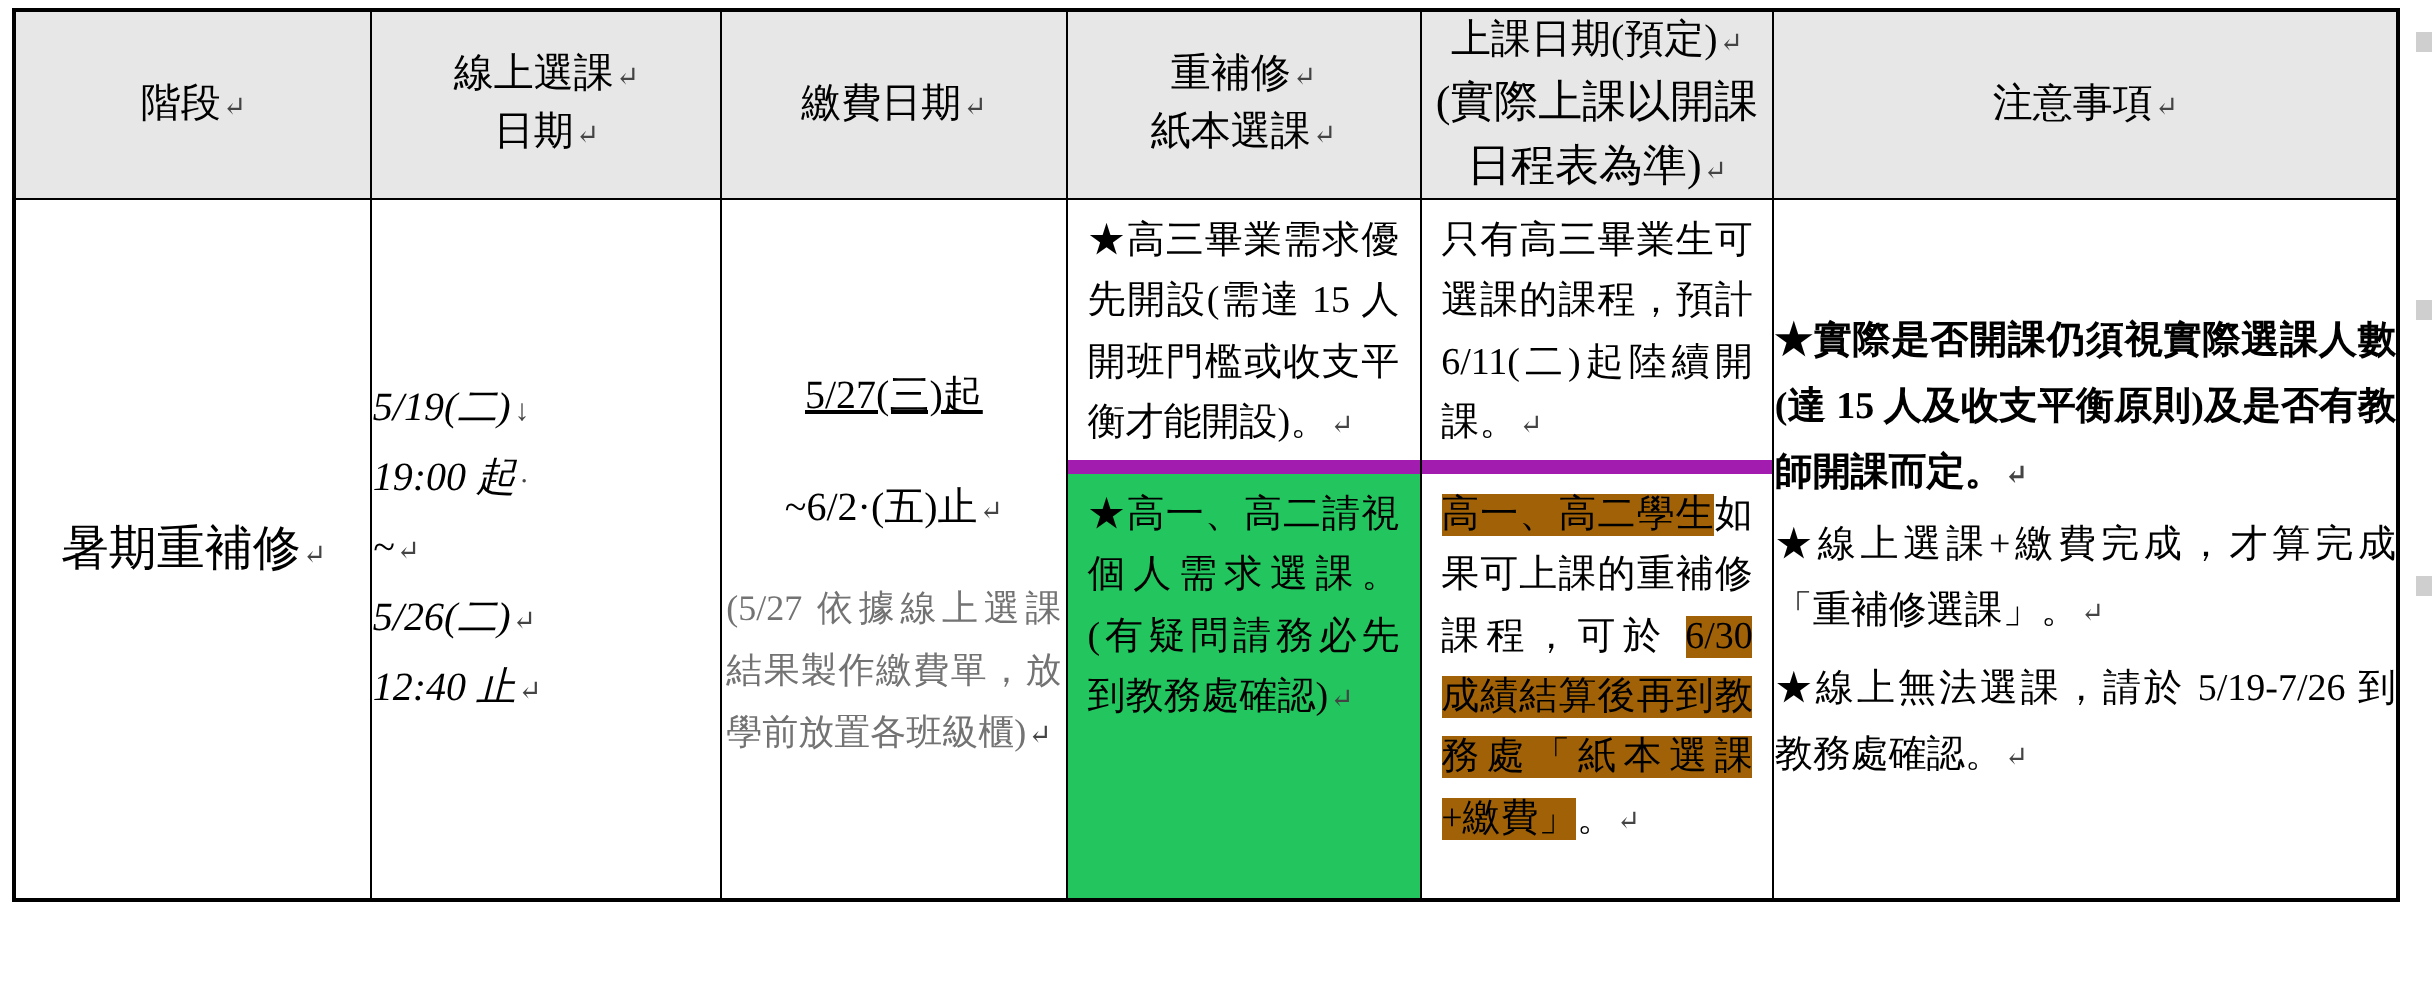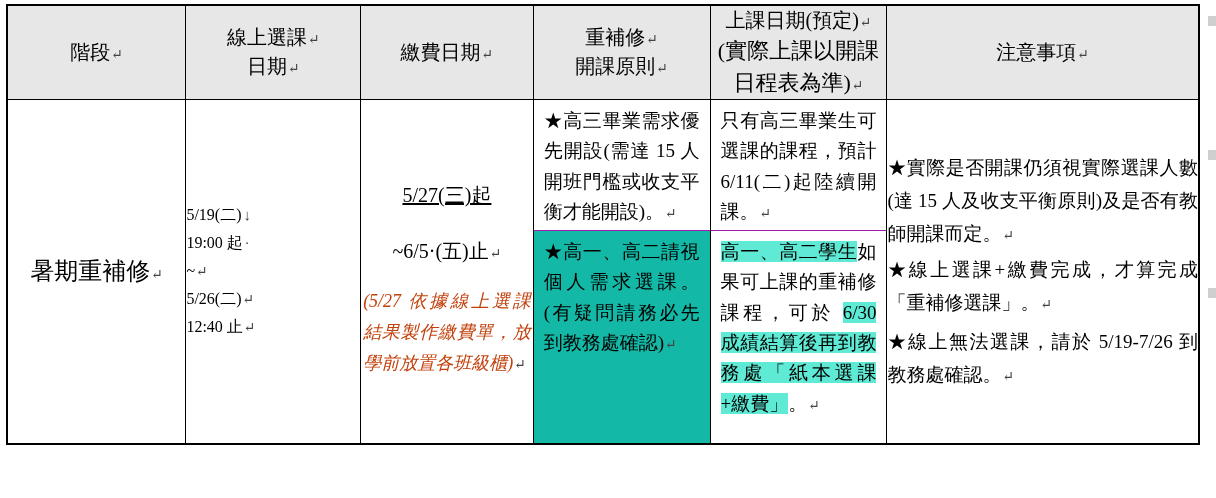--- a/index.html
+++ b/index.html
@@ -50,54 +50,55 @@
     margin-left: 1px;
     vertical-align: baseline;
   }
   td.col-stage {
     width: 172px;
     text-align: center;
     font-size: 24px;
   }
   td.col-online {
     width: 168px;
-    font-size: 16px;
+    font-size: 20px;
     padding: 6px 14px;
     line-height: 1.75;
+    font-style: italic;
   }
   td.col-fee {
     width: 166px;
     font-size: 20px;
     padding: 6px 12px;
     line-height: 1.7;
     text-align: center;
   }
   td.col-rule, td.col-date {
     width: 170px;
     padding: 0;
   }
   td.col-notes {
     width: 300px;
     font-size: 19px;
     line-height: 1.75;
     padding: 8px 14px;
     text-align: justify;
   }
   .sub {
-    border-bottom: 1px solid #a21caf;
+    border-bottom: 7px solid #a21caf;
     padding: 6px 10px;
     font-size: 19px;
     line-height: 1.6;
     text-align: justify;
     text-justify: inter-ideograph;
   }
   .sub:last-child { border-bottom: none; }
-  .shaded { background: #14b8a6; }
-  .red { color: #c2410c; font-style: italic; }
-  .hl { background: #5eead4; }
+  .shaded { background: #22c55e; }
+  .red { color: #737373; }
+  .hl { background: #a16207; }
   .arrow-down::after {
     content: "\2193";
     font-size: 15px;
     color: #444444;
     margin-left: 2px;
   }
   .dot::after {
     content: "\00B7";
     margin-left: 2px;
     color: #444444;
@@ -131,21 +132,21 @@
         </td>
         <td>
           <span class="hdr-line u cr">線上選課</span>
           <span class="hdr-line u cr">日期</span>
         </td>
         <td>
           <span class="hdr-line cr">繳費日期</span>
         </td>
         <td>
           <span class="hdr-line cr">重補修</span>
-          <span class="hdr-line cr">開課原則</span>
+          <span class="hdr-line cr">紙本選課</span>
         </td>
         <td>
           <span class="hdr-line cr">上課日期(預定)</span>
           <span class="hdr-line small-note">(實際上課以開課</span>
           <span class="hdr-line small-note cr">日程表為準)</span>
         </td>
         <td>
           <span class="hdr-line cr">注意事項</span>
         </td>
       </tr>
@@ -173,21 +174,21 @@
           <div>
             <span class="cr">12:40 止</span>
           </div>
         </td>
 
         <td class="col-fee">
           <div style="margin:14px 0 22px 0;text-decoration:underline;">
             <span>5/27(三)起</span>
           </div>
           <div style="margin-bottom:18px;">
-            <span class="cr">~6/5·(五)止</span>
+            <span class="cr">~6/2·(五)止</span>
           </div>
           <div class="red" style="font-size:18px;line-height:1.7;text-align:justify;padding:0 2px;">
             <span class="cr">(5/27 依據線上選課結果製作繳費單，放學前放置各班級櫃)</span>
           </div>
         </td>
 
         <td class="col-rule">
           <div class="sub" style="height:118px;">
             <span class="cr">★高三畢業需求優先開設(需達 15 人開班門檻或收支平衡才能開設)。</span>
           </div>
@@ -199,21 +200,21 @@
         <td class="col-date">
           <div class="sub" style="height:118px;">
             <span class="cr">只有高三畢業生可選課的課程，預計 6/11(二)起陸續開課。</span>
           </div>
           <div class="sub" style="min-height:200px;">
             <span class="hl">高一、高二學生</span><span>如果可上課的重補修課程，可於 </span><span class="hl u">6/30 成績結算後再到教務處「紙本選課+繳費」</span><span class="cr">。</span>
           </div>
         </td>
 
         <td class="col-notes">
-          <div style="margin-bottom:2px;">
+          <div style="margin-bottom:2px;font-weight:bold;">
             <span class="cr">★實際是否開課仍須視實際選課人數(達 15 人及收支平衡原則)及是否有教師開課而定。</span>
           </div>
           <div style="margin-bottom:6px;">
             <span class="cr">★線上選課+繳費完成，才算完成「重補修選課」。</span>
           </div>
           <div>
             <span class="cr">★線上無法選課，請於 5/19-7/26 到教務處確認。</span>
           </div>
         </td>
 

